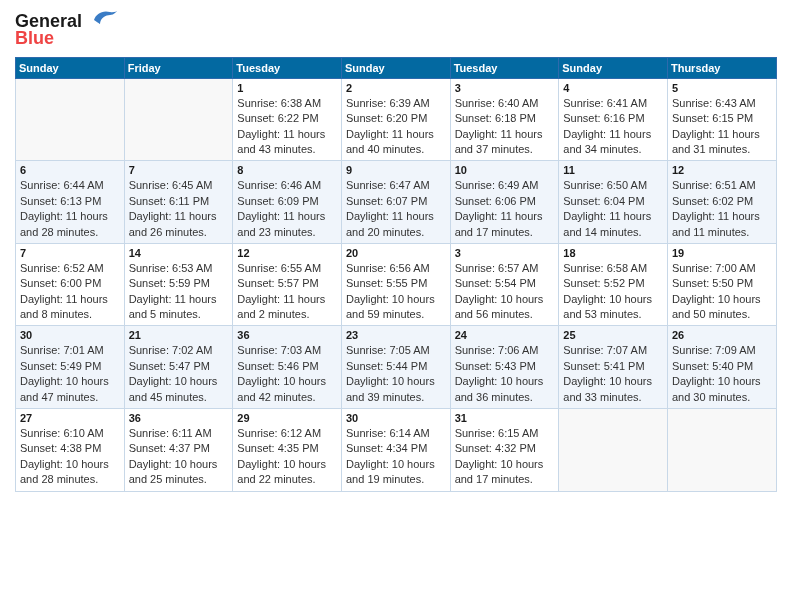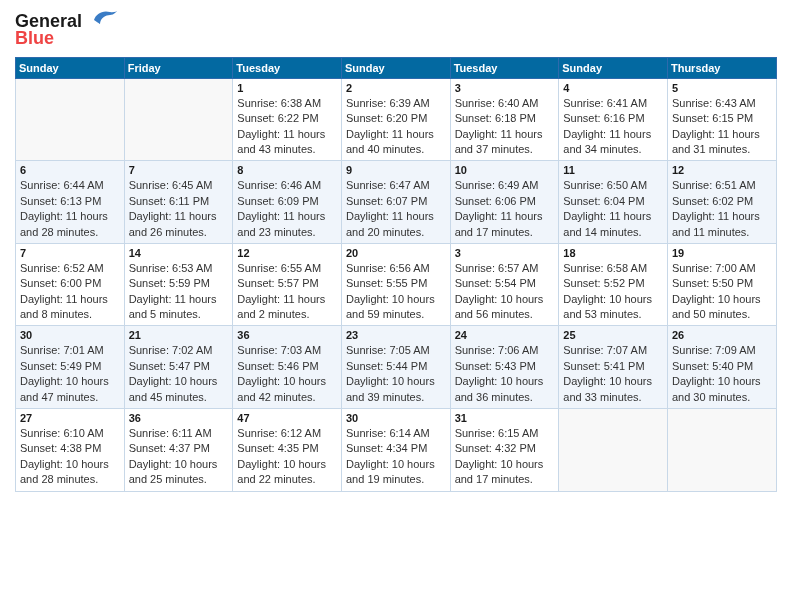--- a/index.html
+++ b/index.html
@@ -241,21 +241,21 @@
         <tr>
           <td>
             <span class="day-num">27</span>
             <div class="day-detail">Sunrise: 6:10 AM<br>Sunset: 4:38 PM<br>Daylight: 10 hours and 28 minutes.</div>
           </td>
           <td>
             <span class="day-num">36</span>
             <div class="day-detail">Sunrise: 6:11 AM<br>Sunset: 4:37 PM<br>Daylight: 10 hours and 25 minutes.</div>
           </td>
           <td>
-            <span class="day-num">47</span>
+            <span class="day-num">29</span>
             <div class="day-detail">Sunrise: 6:12 AM<br>Sunset: 4:35 PM<br>Daylight: 10 hours and 22 minutes.</div>
           </td>
           <td>
             <span class="day-num">30</span>
             <div class="day-detail">Sunrise: 6:14 AM<br>Sunset: 4:34 PM<br>Daylight: 10 hours and 19 minutes.</div>
           </td>
           <td>
             <span class="day-num">31</span>
             <div class="day-detail">Sunrise: 6:15 AM<br>Sunset: 4:32 PM<br>Daylight: 10 hours and 17 minutes.</div>
           </td>

